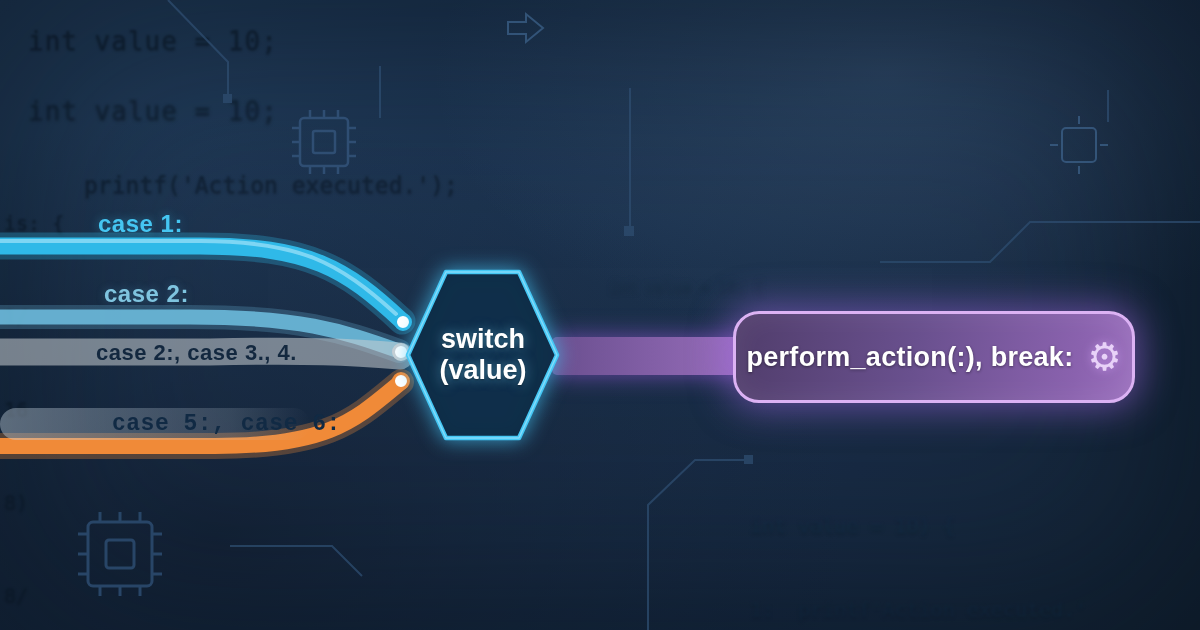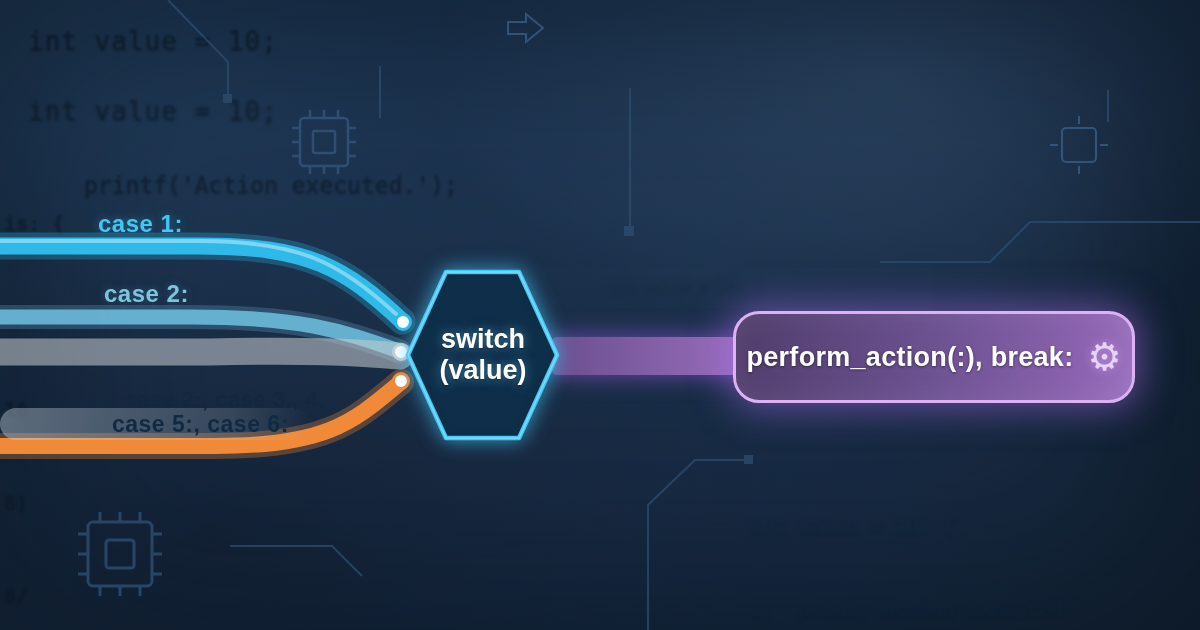--- a/index.html
+++ b/index.html
@@ -151,22 +151,22 @@
     <circle cx="403" cy="322" r="7.5" fill="#ffffff" stroke="#2fb9e8" stroke-width="3"></circle>
     <circle cx="401" cy="352" r="7.5" fill="#ffffff" stroke="#c9ced2" stroke-width="3"></circle>
     <circle cx="401" cy="381" r="7.5" fill="#ffffff" stroke="#f08a38" stroke-width="3"></circle>
 
     <polygon points="446,272 519,272 557,355 519,438 446,438 408,355" fill="rgba(13,40,66,0.94)" stroke="#45c8f5" stroke-width="4.5" stroke-linejoin="round" style="filter:drop-shadow(0 0 10px rgba(70,200,250,0.75))"></polygon>
     <polygon points="446,272 519,272 557,355 519,438 446,438 408,355" fill="none" stroke="#bfeeff" stroke-width="1.5" stroke-linejoin="round" opacity="0.5"></polygon>
   </svg>
 
   <div class="abs case-label c1" style="left:98px;top:210px;">case 1:</div>
   <div class="abs case-label c2" style="left:104px;top:280px;">case 2:</div>
-  <div class="abs case-label c3" style="left:124px;top:340px;margin-top:47px;">case 2:, case 3., 4.</div>
-  <div class="abs case-label c4" style="left:112px;top:411px;">case 5:, case 6:</div>
+  <div class="abs case-label c3" style="left:96px;top:340px;">case 2:, case 3., 4.</div>
+  <div class="abs case-label c4" style="left:112px;top:411px;font-family:Liberation Mono, monospace;">case 5:, case 6:</div>
 
   <div class="abs hex-text">
     <span>switch</span>
     <span>(value)</span>
   </div>
 
   <div class="abs action-node">
     <span class="action-label">perform_action(:), break:</span>
     <span class="gear">⚙</span>
   </div>

